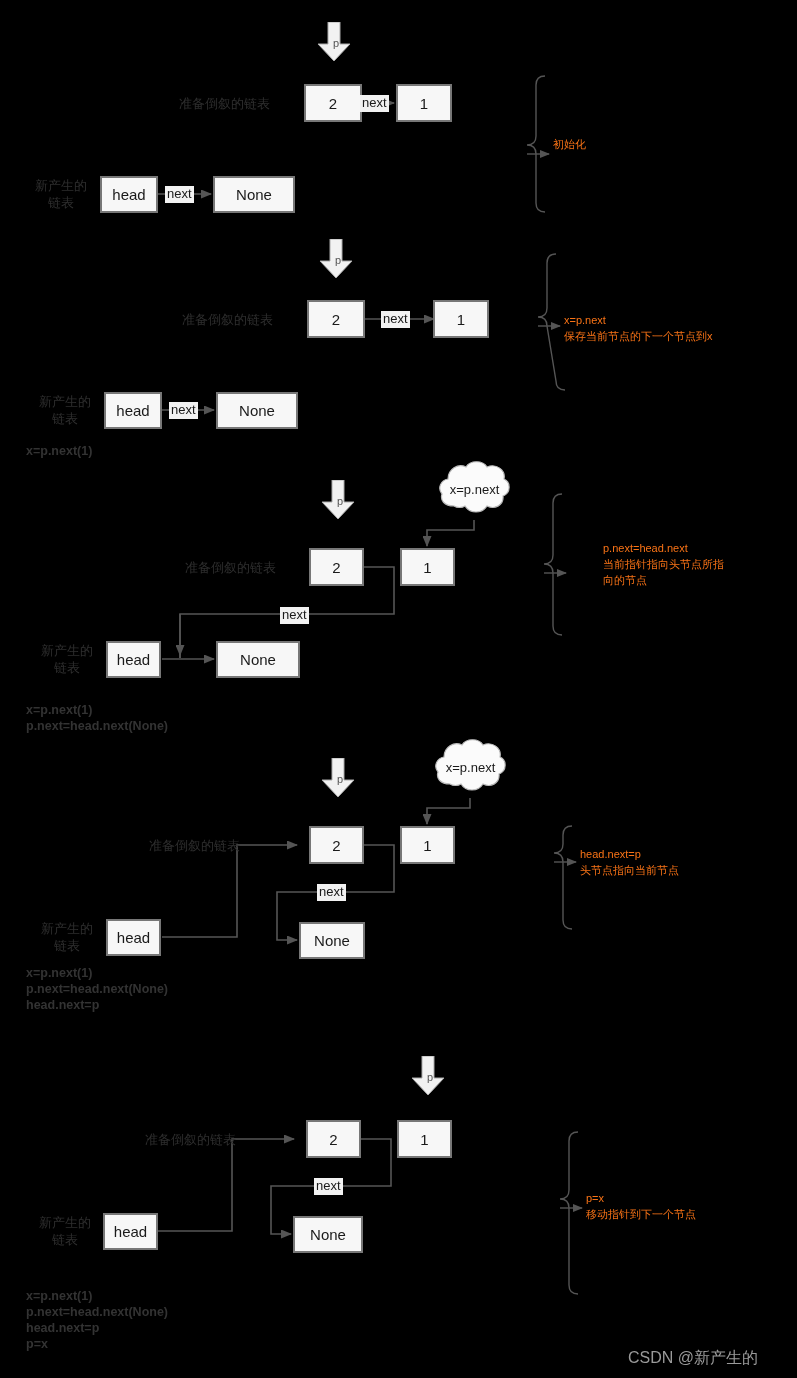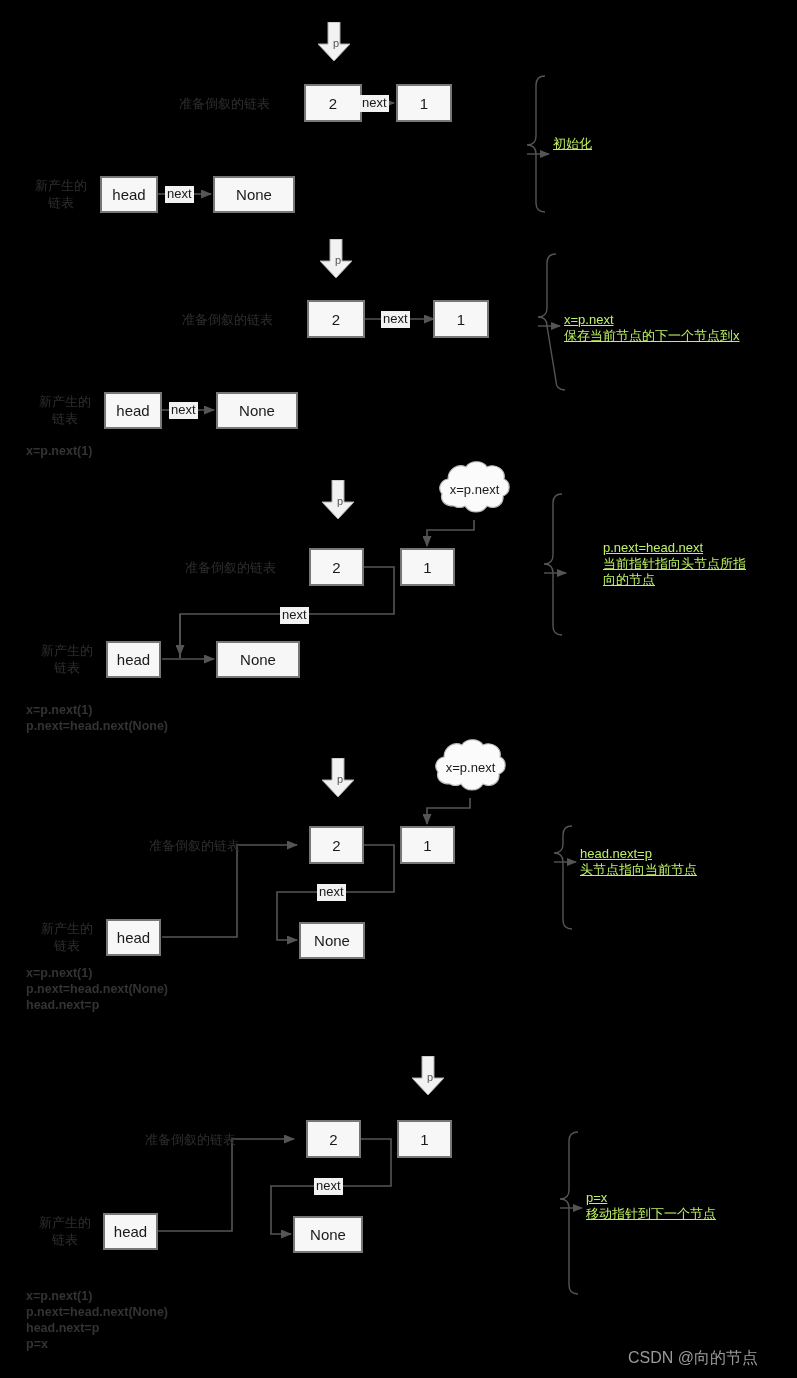--- a/index.html
+++ b/index.html
@@ -56,26 +56,25 @@
     font-size: 13px;
     line-height: 17px;
     text-align: center;
     white-space: pre-line;
     z-index: 4;
   }
 
   
   .annot {
     position: absolute;
-    color: #bef264;
-    font-size: 13px;
+    color: #f97316;
+    font-size: 11px;
     line-height: 16px;
     white-space: pre-line;
     z-index: 4;
-    text-decoration: underline;
   }
 
   
   .codeblk {
     position: absolute;
     color: #333333;
     font-size: 12.5px;
     line-height: 16px;
     font-weight: bold;
     white-space: pre-line;
@@ -300,13 +299,13 @@
 <div class="node" style="left:103px;top:1213px;width:55px;height:37px;">head</div>
 <div class="node" style="left:293px;top:1216px;width:70px;height:37px;">None</div>
 
 <div class="annot" style="left:586px;top:1190px;width:200px;">p=x
 移动指针到下一个节点</div>
 <div class="codeblk" style="left:26px;top:1288px;width:240px;">x=p.next(1)
 p.next=head.next(None)
 head.next=p
 p=x</div>
 
-<div class="watermark" style="left:628px;top:1348px;">CSDN @向的节点</div>
+<div class="watermark" style="left:628px;top:1348px;">CSDN @新产生的</div>
 
 </body></html>

